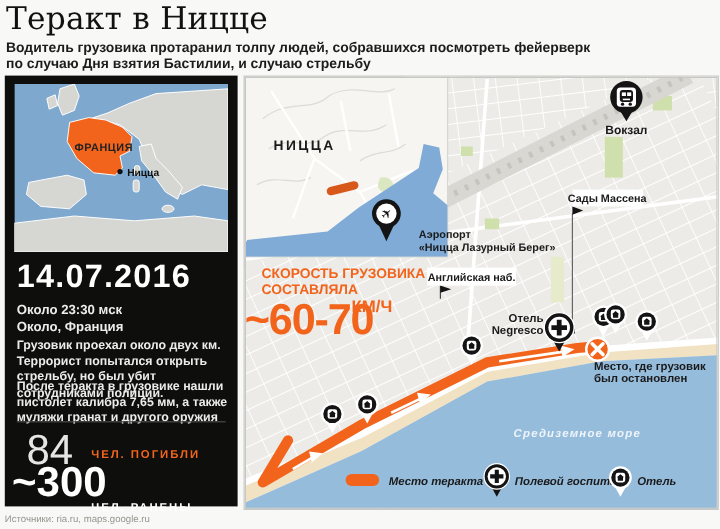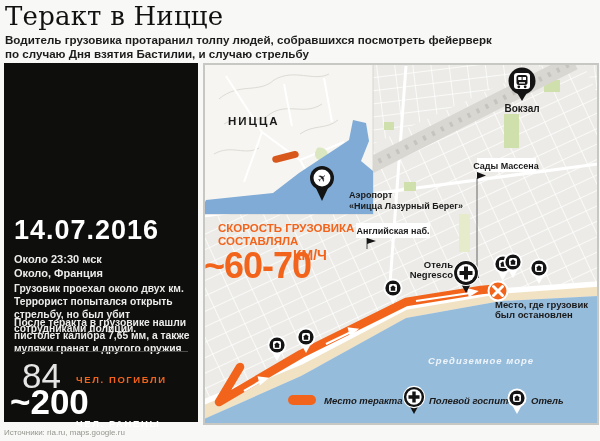--- a/index.html
+++ b/index.html
@@ -35,31 +35,51 @@
 
   <div class="hdr">
     <div class="title">Теракт в Ницце</div>
     <div class="subtitle">
       <div>Водитель грузовика протаранил толпу людей, собравшихся посмотреть фейерверк</div>
       <div>по случаю Дня взятия Бастилии, и случаю стрельбу</div>
     </div>
   </div>
 
   <aside class="sidebar">
+    <div class="sb-map">
+      <svg width="178" height="140" viewBox="0 0 178 140">
+        <rect width="178" height="140" fill="#7ea8cd"></rect>
+        <g fill="#d6d6d3" stroke="#ffffff" stroke-width="0.8" stroke-linejoin="round">
+          <path d="M38,4 L50,0 L54,10 L50,22 L40,26 L36,16 Z"></path>
+          <path d="M27,12 L34,9 L36,18 L29,21 Z"></path>
+          <path d="M60,30 L78,24 L96,16 L118,8 L178,4 L178,88 L156,84 L140,92 L126,86 L112,66 L104,46 L88,34 L72,30 Z"></path>
+          <path d="M104,52 L114,50 L118,62 L128,72 L140,86 L136,96 L126,90 L116,76 L106,64 Z"></path>
+          <ellipse cx="128" cy="104" rx="5" ry="3"></ellipse>
+          <rect x="100" y="68" width="4.5" height="8" rx="2"></rect>
+          <rect x="99" y="80" width="5" height="10" rx="2"></rect>
+          <path d="M12,82 L44,76 L58,80 L60,92 L46,104 L22,102 L10,92 Z"></path>
+          <path d="M0,116 L50,110 L100,114 L150,110 L178,114 L178,140 L0,140 Z"></path>
+        </g>
+        <path d="M46,32 L62,28 L76,30 L90,36 L98,44 L96,56 L88,60 L90,70 L84,76 L66,74 L52,62 L44,48 Z" fill="#f2641c" stroke="#ffffff" stroke-width="0.8"></path>
+        <text x="50" y="56" font-size="9" font-weight="bold" fill="#222" letter-spacing="0.5">ФРАНЦИЯ</text>
+        <circle cx="88" cy="73" r="2.2" fill="#111"></circle>
+        <text x="94" y="77" font-size="8.5" font-weight="bold" fill="#111">Ницца</text>
+      </svg>
+    </div>
     <div class="sb-date">14.07.2016</div>
     <div class="sb-time">
       <div>Около 23:30 мск</div>
       <div>Около, Франция</div>
     </div>
     <p class="sb-p sb-p1">Грузовик проехал около двух км. Террорист попытался открыть стрельбу, но был убит сотрудниками полиции.</p>
     <p class="sb-p sb-p2">После теракта в грузовике нашли пистолет калибра 7,65 мм, а также муляжи гранат и другого оружия</p>
     <hr class="sb-hr">
     <div class="dead-v">84</div>
     <div class="dead-l">ЧЕЛ. ПОГИБЛИ</div>
-    <div class="inj-v">~200</div>
+    <div class="inj-v">~300</div>
     <div class="inj-l">ЧЕЛ. РАНЕНЫ</div>
   </aside>
 
   <div class="mappanel">
     <svg width="394" height="360" viewBox="0 0 394 360">
       <defs>
         <pattern id="grid1" width="18" height="13" patternUnits="userSpaceOnUse">
           <rect width="18" height="13" fill="#ecebe7"></rect>
           <path d="M0,0H18 M0,0V13" stroke="#ffffff" stroke-width="1.5"></path>
         </pattern>

